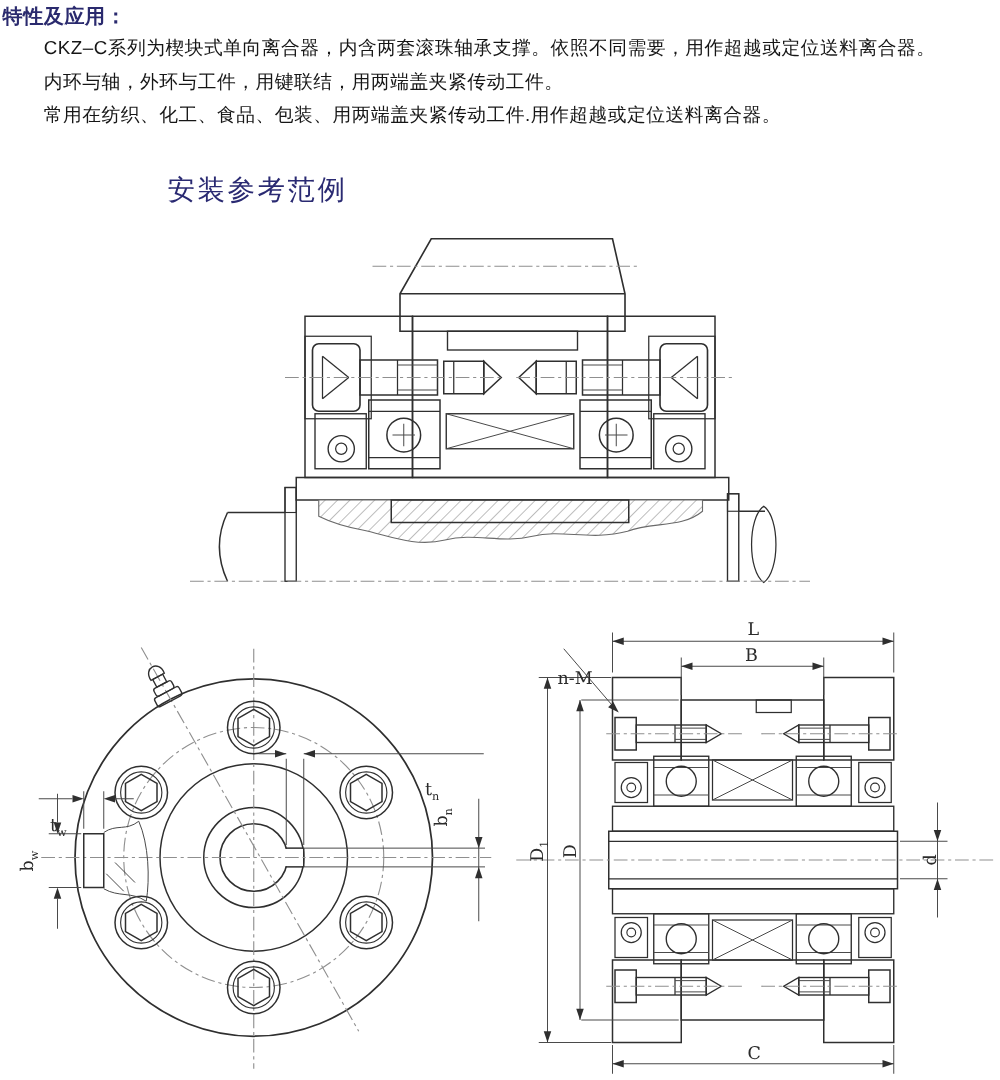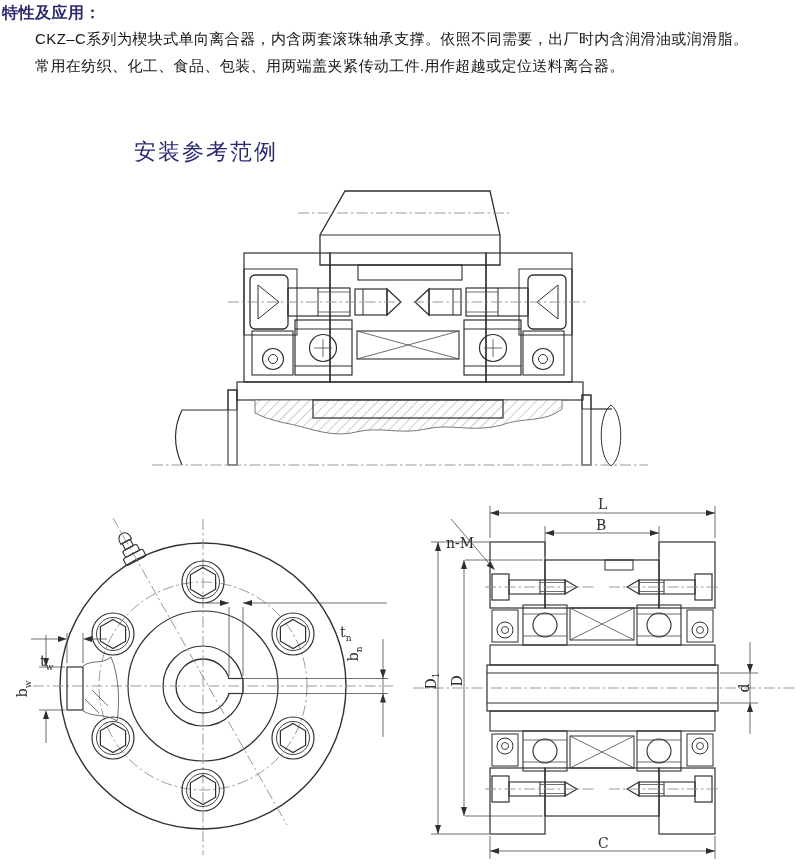--- a/index.html
+++ b/index.html
@@ -37,21 +37,22 @@
       <pattern id="hX" patternUnits="userSpaceOnUse" width="6" height="6">
         <rect width="6" height="6" fill="#ffffff"></rect>
         <line x1="0" y1="0" x2="6" y2="6" stroke="#9a9a9a" stroke-width="0.8"></line>
         <line x1="6" y1="0" x2="0" y2="6" stroke="#9a9a9a" stroke-width="0.8"></line>
       </pattern>
     </defs>
   </svg>
 
   <div class="abs feat-title">特性及应用：</div>
   <div class="abs intro">
-    <div>CKZ–C系列为楔块式单向离合器，内含两套滚珠轴承支撑。依照不同需要，出厂时内含润滑油或润滑脂。</div>
+    <div>CKZ–C系列为楔块式单向离合器，内含两套滚珠轴承支撑。依照不同需要，用作超越或定位送料离合器。</div>
+    <div>内环与轴，外环与工件，用键联结，用两端盖夹紧传动工件。</div>
     <div>常用在纺织、化工、食品、包装、用两端盖夹紧传动工件.用作超越或定位送料离合器。</div>
   </div>
 
   <div class="abs h-cn">安装参考范例</div>
 
   <svg style="left:150px;top:183px;" width="500" height="295" viewBox="0 0 500 295">
 
     <g>
       <rect x="94" y="70" width="86" height="129" fill="url(#hB)" class="ol" stroke-width="1.2"></rect>
       <rect x="336" y="70" width="86" height="129" fill="url(#hB)" class="ol" stroke-width="1.2"></rect>

